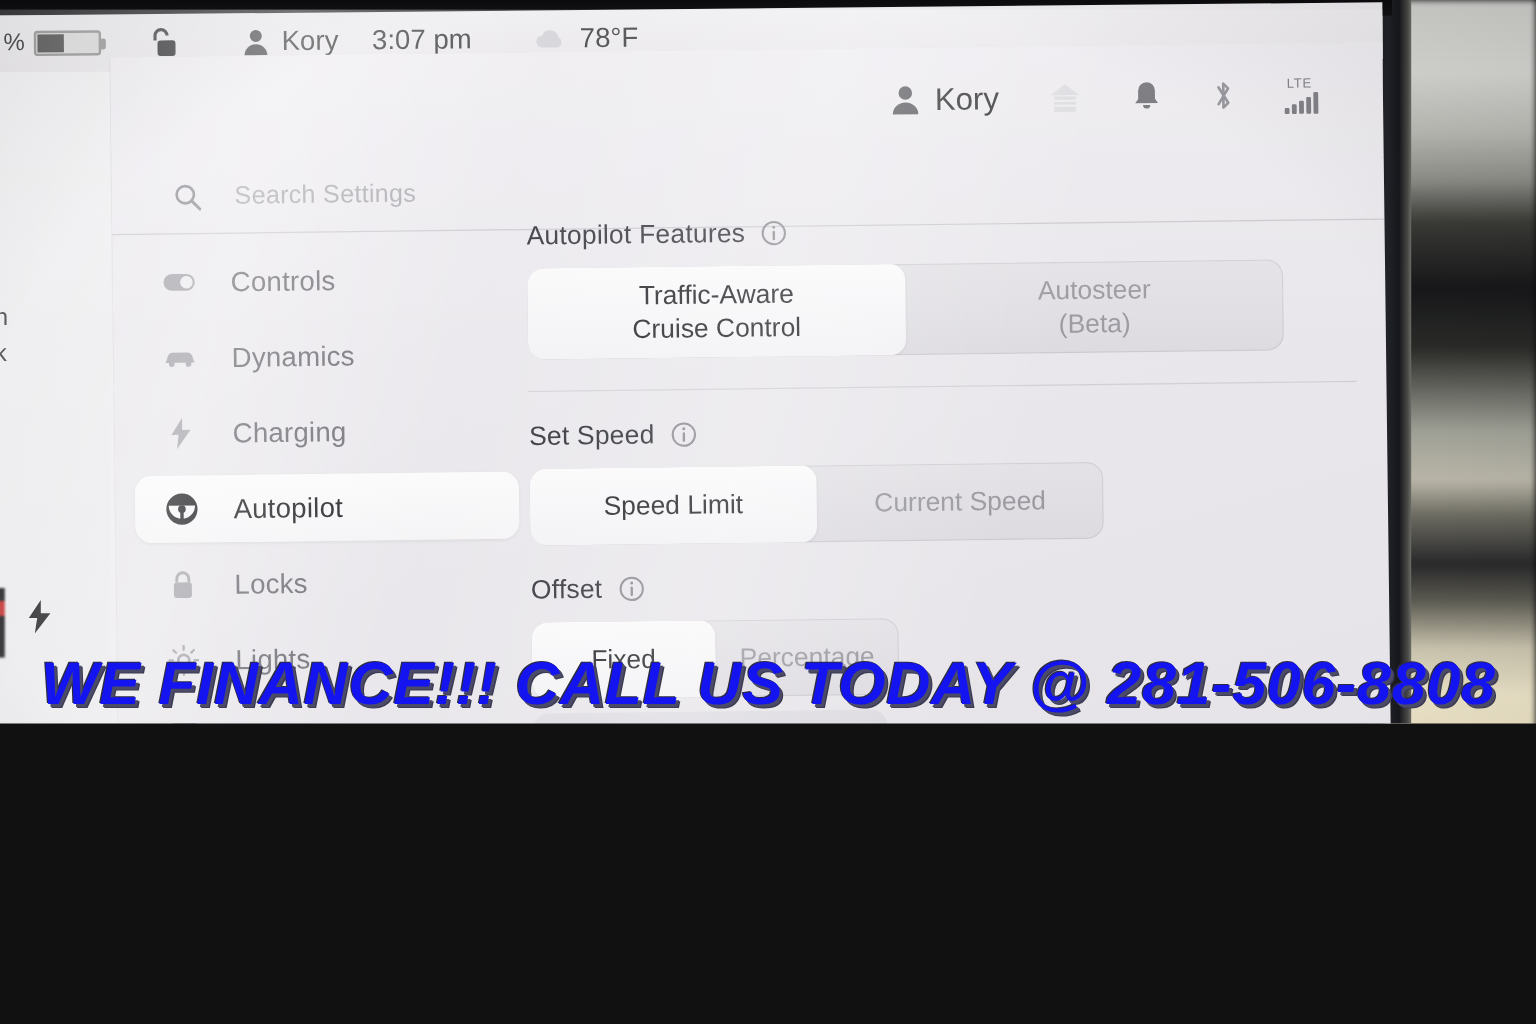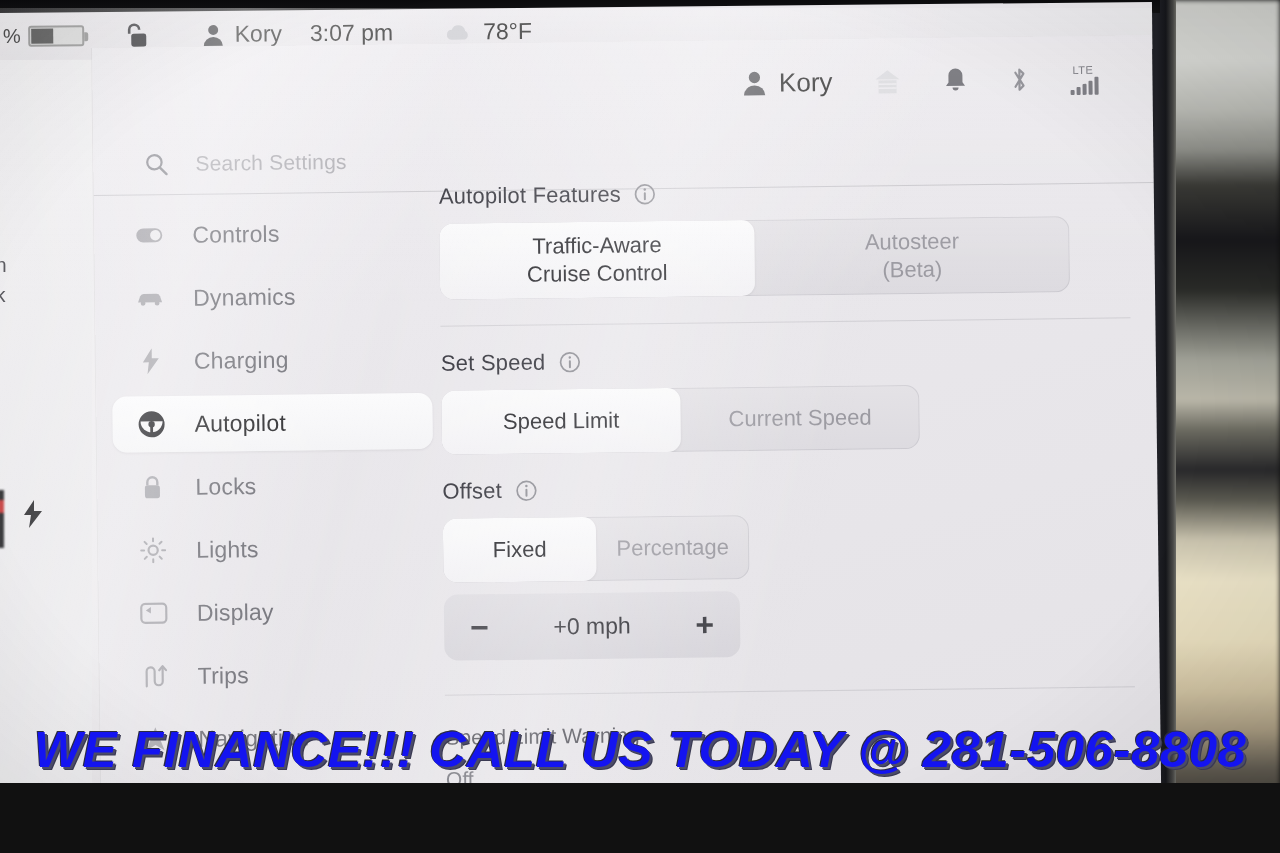--- a/index.html
+++ b/index.html
@@ -6,21 +6,21 @@
   * { box-sizing: border-box; margin: 0; padding: 0; }
   html, body {
     width: 1280px; height: 853px;
     overflow: hidden;
     font-family: "Liberation Sans", sans-serif;
     background: #111;
   }
 
   #stage {
     position: relative;
-    width: 1280px; height: 783px;
+    width: 1280px; height: 603px;
     overflow: hidden;
     background: #0c0c0c;
   }
 
   
   .bg-photo {
     position: absolute; left: 1155px; top: 0; width: 125px; height: 853px;
     background:
       linear-gradient(to bottom,
         #cfd0cc 0px, #d7d8d4 60px,

